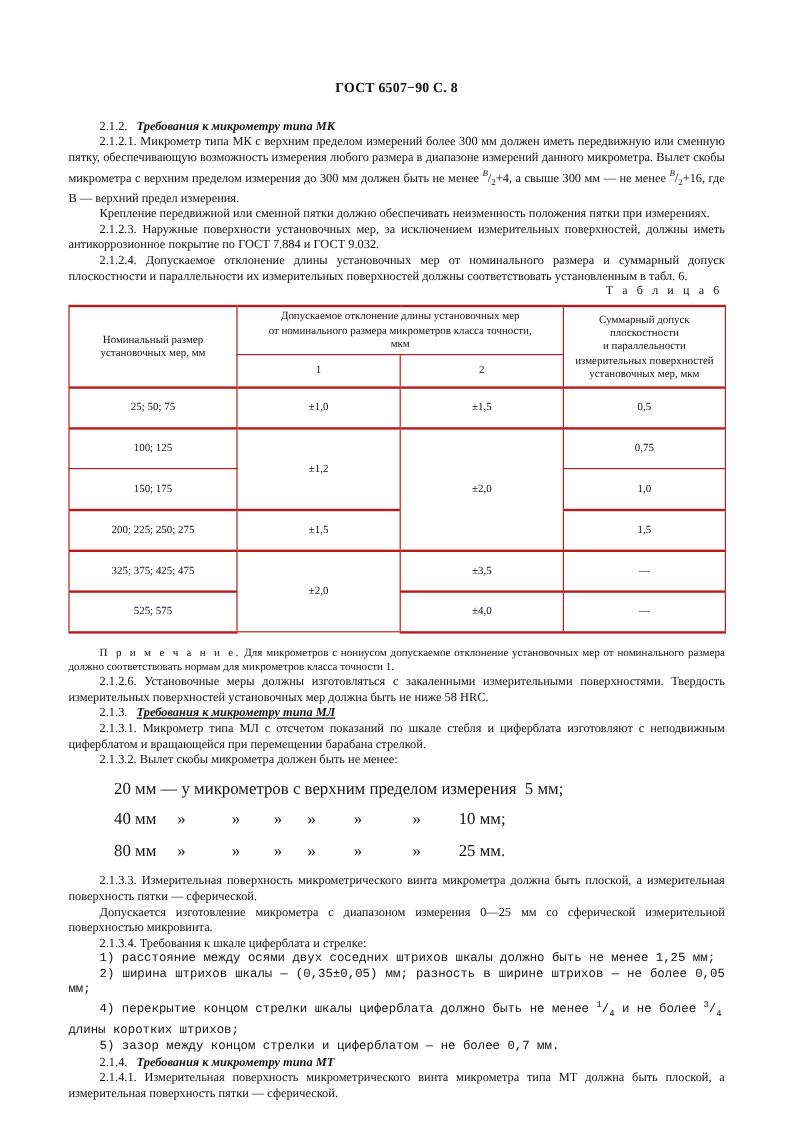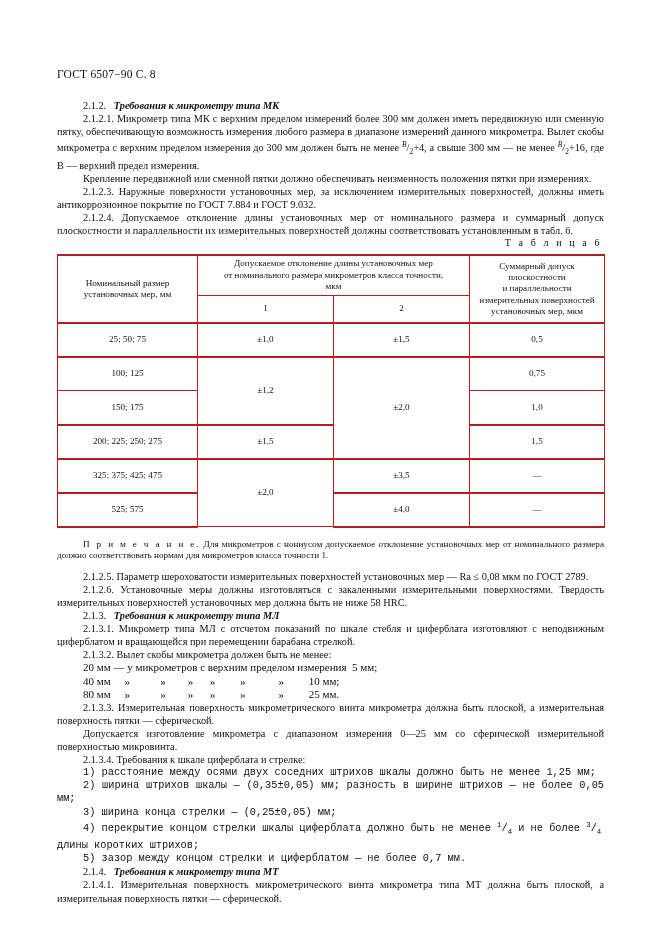--- a/index.html
+++ b/index.html
@@ -20,23 +20,23 @@
   .content {
     position: absolute;
     left: 57px;
     top: 0;
     width: 547px;
   }
 
   
   .runhead {
     margin-top: 68px;
-    text-align: left;
+    text-align: center;
     font-size: 11.5px;
-    font-weight: normal;
+    font-weight: bold;
     letter-spacing: 0.2px;
     white-space: nowrap;
   }
 
   
   p {
     margin: 0;
     font-size: 10.3px;
     line-height: 13.1px;
     text-align: justify;
@@ -95,23 +95,23 @@
     margin-top: 11px;
     font-size: 9.2px;
     line-height: 11.6px;
     text-align: justify;
     text-indent: 26px;
   }
   .note .lbl { letter-spacing: 1.9px; }
 
   
   .ditto-line {
-    font-size: 11px;
+    font-size: 14px;
     line-height: 13.1px;
-    margin: 0;
+    margin: 12px;
     padding-left: 26px;
     white-space: pre;
   }
 
   
   .li {
     font-size: 10.3px;
     line-height: 13.1px;
     margin: 0;
     text-indent: 26px;
@@ -205,42 +205,40 @@
           <td class="outer-top outer-bot">±4,0</td>
           <td class="outer-top outer-bot">—</td>
         </tr>
       </tbody>
     </table>
 
     <p class="note">
       <span class="lbl">П р и м е ч а н и е.</span><span> Для микрометров с нониусом допускаемое отклонение установочных мер от номинального размера должно соответствовать нормам для микрометров класса точности 1.</span>
     </p>
 
-    <p class="ind" style="margin-top:8px;">2.1.2.5. Параметр шероховатости измерительных поверхностей установочных мер — Ra ≤ 0,08 мкм по ГОСТ 2789.</p>
     <p class="ind">2.1.2.6. Установочные меры должны изготовляться с закаленными измерительными поверхностями. Твердость измерительных поверхностей установочных мер должна быть не ниже 58 HRC.</p>
 
     <p class="ind">
       <span>2.1.3.</span>
-      <span class="ital" style="margin-left:5px;">Требования к микрометру типа МЛ</span>
+      <span class="ital" style="margin-left:5px;text-decoration:underline;">Требования к микрометру типа МЛ</span>
     </p>
 
     <p class="ind">2.1.3.1. Микрометр типа МЛ с отсчетом показаний по шкале стебля и циферблата изготовляют с неподвижным циферблатом и вращающейся при перемещении барабана стрелкой.</p>
     <p class="ind">2.1.3.2. Вылет скобы микрометра должен быть не менее:</p>
 
     <div class="ditto-line">20 мм — у микрометров с верхним пределом измерения  5 мм;</div>
     <div class="ditto-line">40 мм     »           »        »      »         »            »         10 мм;</div>
     <div class="ditto-line">80 мм     »           »        »      »         »            »         25 мм.</div>
 
     <p class="ind">2.1.3.3. Измерительная поверхность микрометрического винта микрометра должна быть плоской, а измерительная поверхность пятки — сферической.</p>
     <p class="ind">Допускается изготовление микрометра с диапазоном измерения 0—25 мм со сферической измерительной поверхностью микровинта.</p>
     <p class="ind">2.1.3.4. Требования к шкале циферблата и стрелке:</p>
 
     <div class="li">1)  расстояние между осями двух соседних штрихов шкалы должно быть не менее 1,25 мм;</div>
     <div class="li">2)  ширина штрихов шкалы — (0,35±0,05) мм; разность в ширине штрихов — не более 0,05 мм;</div>
-    <div class="li">3)  ширина конца стрелки — (0,25±0,05) мм;</div>
 
     <div class="li">
       <span>4)  перекрытие концом стрелки шкалы циферблата должно быть не менее </span><sup class="num" style="font-style:normal;">1</sup><span class="slash">/</span><sub class="den">4</sub><span> и не более </span><sup class="num" style="font-style:normal;">3</sup><span class="slash">/</span><sub class="den">4</sub>
     </div>
     <div class="li li-cont">длины коротких штрихов;</div>
     <div class="li">5)  зазор между концом стрелки и циферблатом — не более 0,7 мм.</div>
 
     <p class="ind">
       <span>2.1.4.</span>
       <span class="ital" style="margin-left:5px;">Требования к микрометру типа МТ</span>

